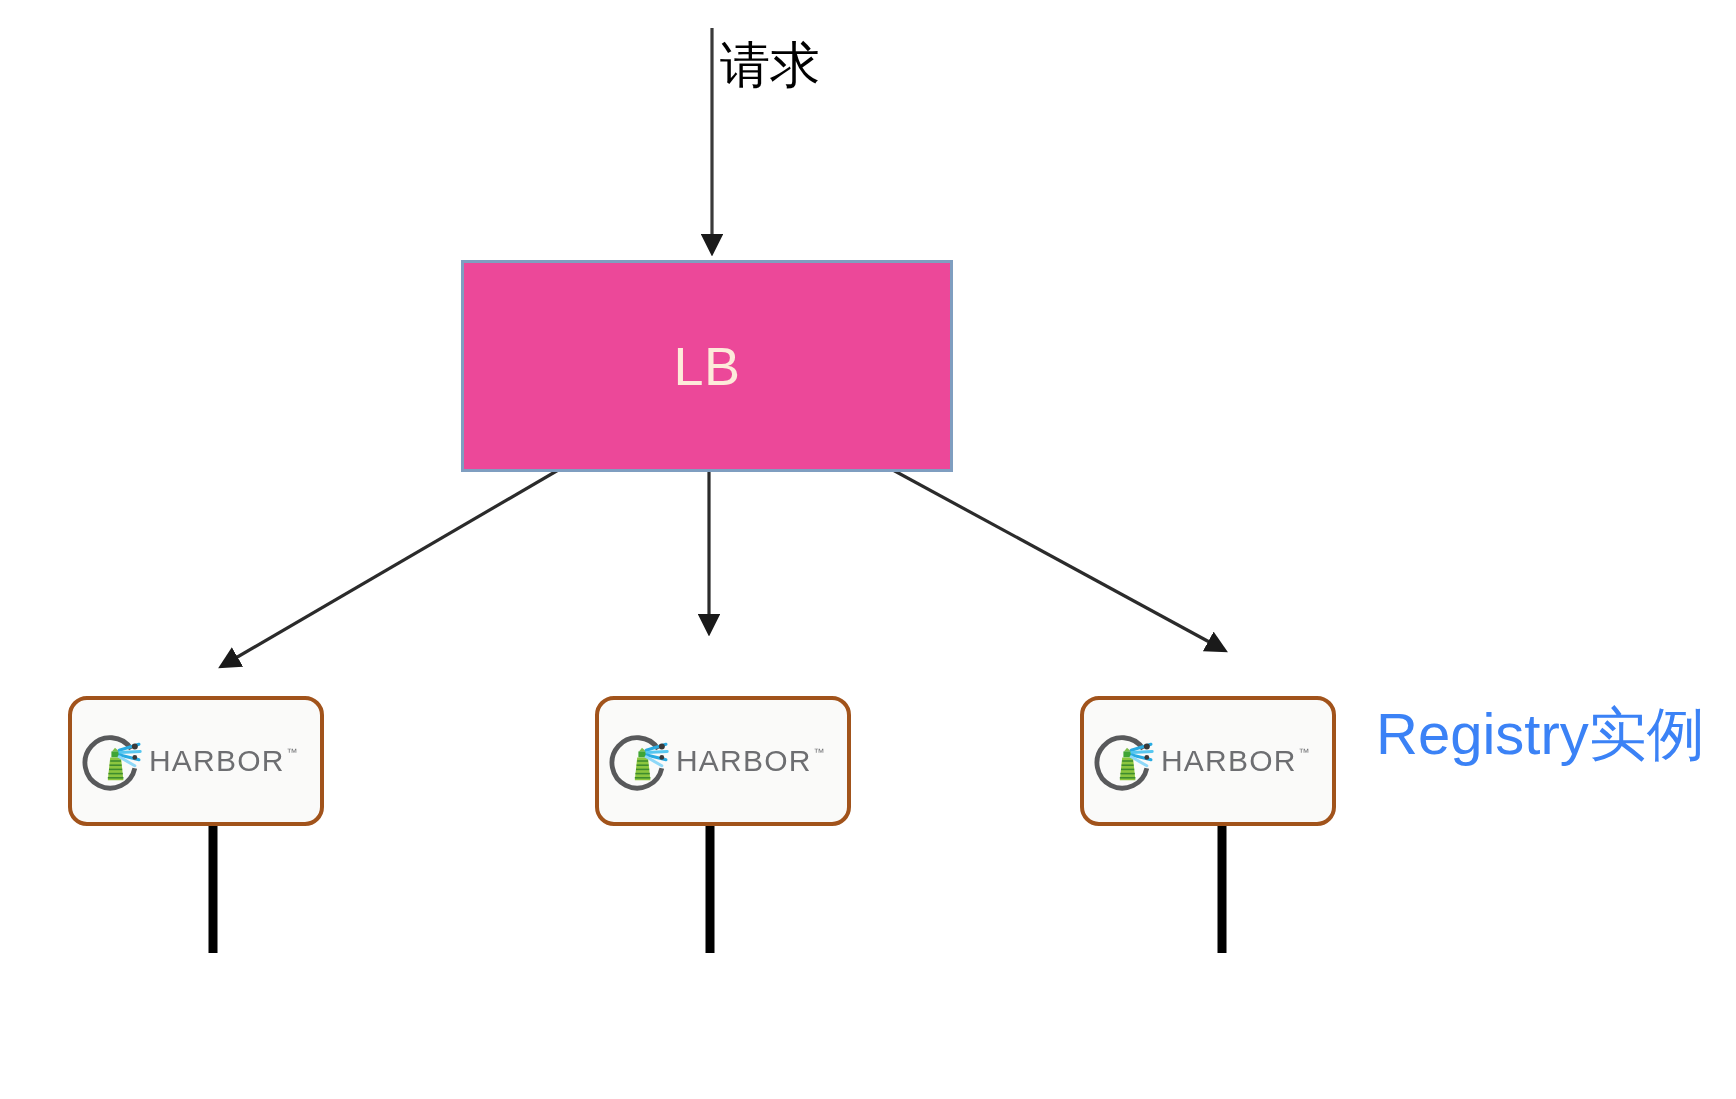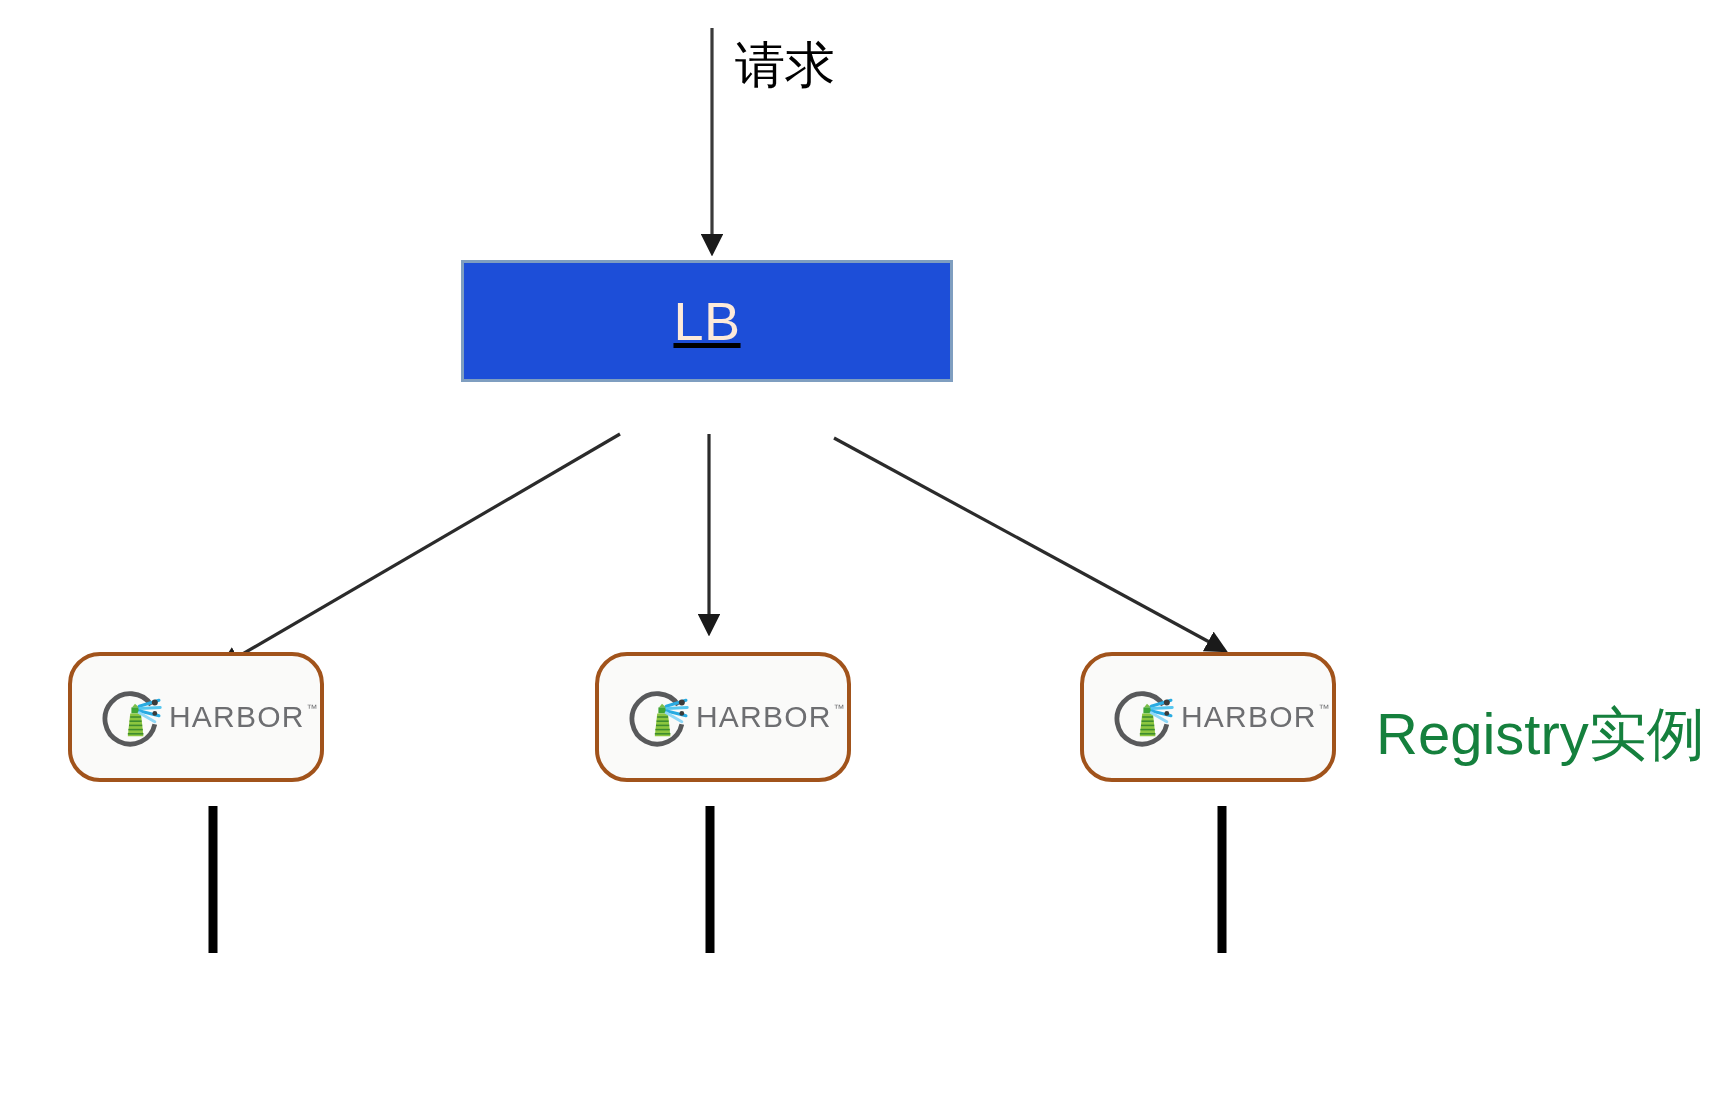--- a/index.html
+++ b/index.html
@@ -22,64 +22,63 @@
     left: 0;
     top: 0;
     width: 1736px;
     height: 1099px;
     pointer-events: none;
   }
 
   
   .request-label {
     position: absolute;
-    left: 735px;
+    left: 720px;
     top: 38px;
     font-size: 50px;
     line-height: 1.1;
     color: #000000;
     white-space: nowrap;
   }
 
   
   .lb-node {
     position: absolute;
     left: 461px;
     top: 260px;
     width: 492px;
-    height: 122px;
+    height: 212px;
     box-sizing: border-box;
-    background: #1d4ed8;
+    background: #ec4899;
     border: 3px solid #7F9EC0;
     display: flex;
     align-items: center;
     justify-content: center;
-    text-decoration: underline;
   }
   .lb-label {
     color: #FDEADA;
     font-size: 54px;
     line-height: 1;
     letter-spacing: 0.5px;
   }
 
   
   .harbor-node {
     position: absolute;
-    top: 652px;
+    top: 696px;
     width: 256px;
     height: 130px;
     box-sizing: border-box;
     background: #FAFAF9;
     border: 4px solid #A1531B;
-    border-radius: 32px;
+    border-radius: 19px;
     display: flex;
     align-items: center;
     justify-content: flex-start;
-    padding-left: 30px;
+    padding-left: 10px;
   }
   .harbor-node.n1 { left: 68px; }
   .harbor-node.n2 { left: 595px; }
   .harbor-node.n3 { left: 1080px; }
 
   .harbor-logo {
     display: flex;
     align-items: center;
     gap: 7px;
   }
@@ -100,21 +99,21 @@
     color: #6D6E71;
   }
 
   
   .registry-caption {
     position: absolute;
     left: 1376px;
     top: 702px;
     font-size: 58px;
     line-height: 1.1;
-    color: #15803d;
+    color: #3b82f6;
     white-space: nowrap;
   }
 
   
   .storage-node {
     position: absolute;
     left: 52px;
     top: 951px;
     width: 1333px;
     height: 128px;

